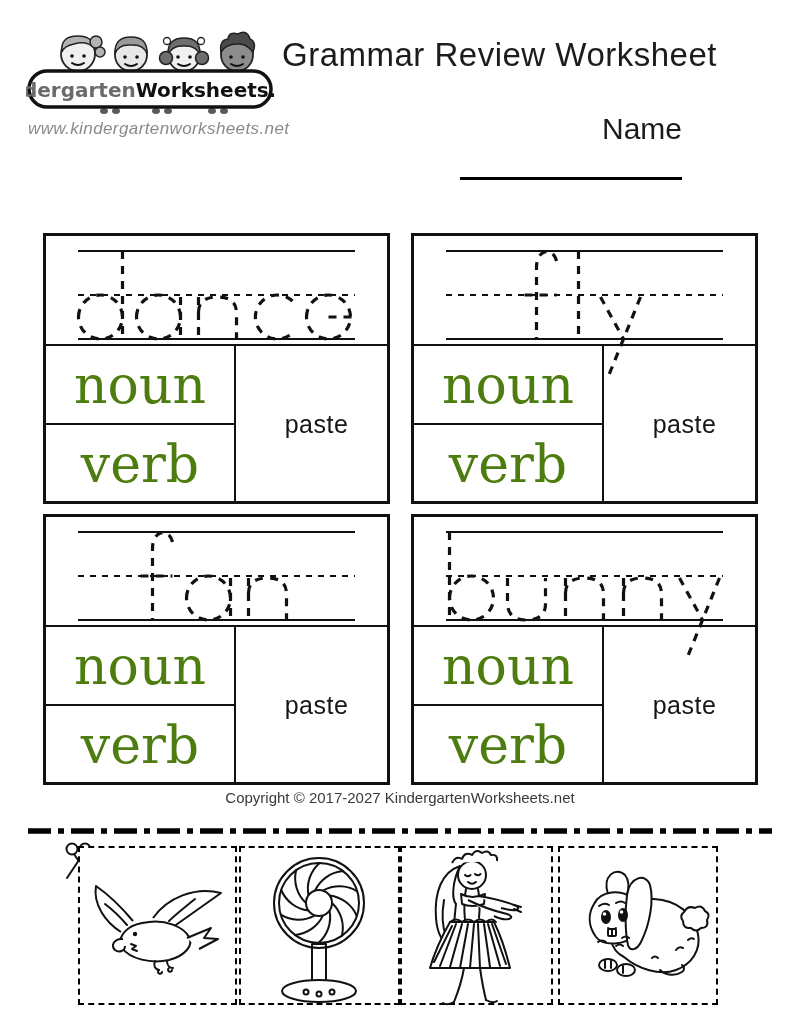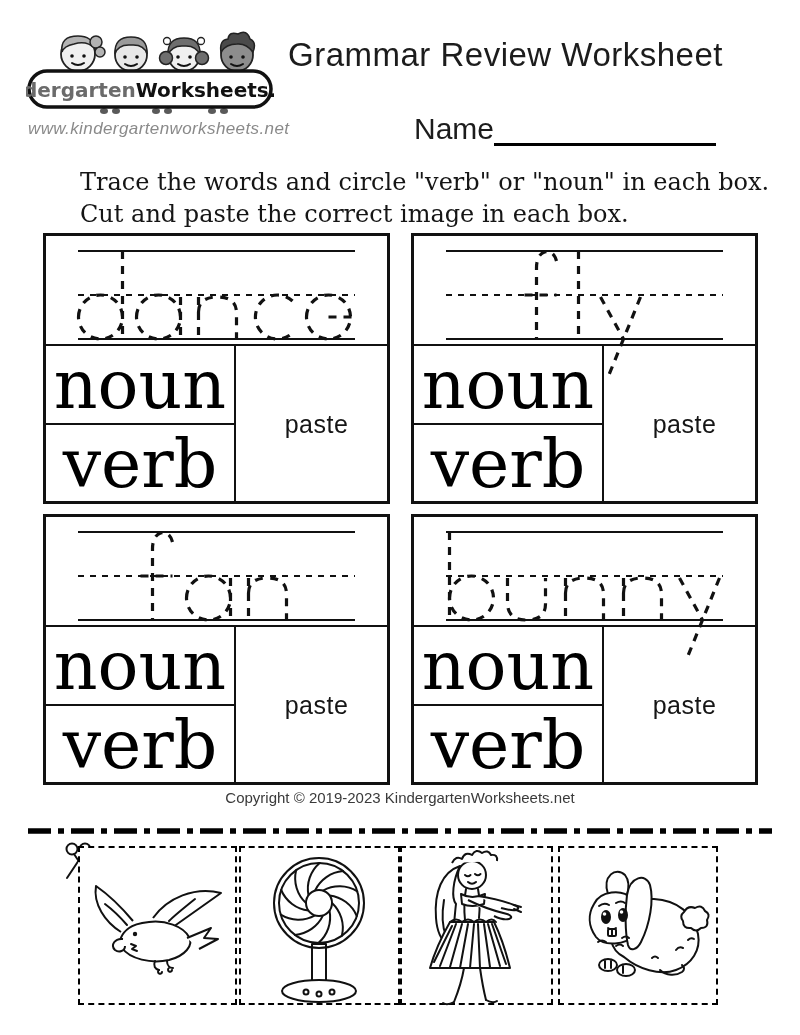--- a/index.html
+++ b/index.html
@@ -2,40 +2,40 @@
 <html><head>
 <meta charset="utf-8">
 <style>
   * { margin:0; padding:0; box-sizing:border-box; }
   body { background:#e8e8e8; font-family:"Liberation Sans", sans-serif; }
   .page { position:relative; width:800px; height:1035px; background:#ffffff; margin:0 auto; overflow:hidden; }
 
   
   .logo-wrap { position:absolute; left:26px; top:14px; width:248px; height:104px; }
   .logo-url { position:absolute; left:28px; top:119px; width:248px; font-size:17px; color:#8a8a8a; letter-spacing:.4px;font-style:italic; }
-  .page-title { position:absolute; left:288px; top:36px; font-size:33px; color:#1c1c1c; letter-spacing:.5px; white-space:nowrap; }
-  .name-row { position:absolute; left:414px; top:112px; display:flex; align-items:center; }
+  .page-title { position:absolute; left:282px; top:36px; font-size:33px; color:#1c1c1c; letter-spacing:.5px; white-space:nowrap; }
+  .name-row { position:absolute; left:460px; top:112px; display:flex; align-items:flex-end;flex-direction:column; }
   .name-label { font-size:30px; color:#1c1c1c; }
   .name-line { display:inline-block; width:222px; border-bottom:3px solid #000; height:34px; }
 
   
   .instructions { position:absolute; left:80px; top:166px; font-family:"DejaVu Serif", serif; font-size:24px; color:#151515; line-height:32px; white-space:nowrap; }
 
   
   .card { position:absolute; width:347px; height:271px; border:3px solid #111; background:#fff; }
   .card1 { left:43px;  top:233px; }
   .card2 { left:411px; top:233px; }
   .card3 { left:43px;  top:514px; }
   .card4 { left:411px; top:514px; }
   .trace-area { position:relative; width:100%; height:110px; border-bottom:2px solid #111; }
   .trace-area svg { position:absolute; left:0; top:0; overflow:visible; pointer-events:none; }
   .card-lower { display:flex; height:156px; }
   .opt-col { width:190px; border-right:2px solid #111; display:flex; flex-direction:column; }
   .opt-cell { flex:1; display:flex; align-items:center; justify-content:center;
-              font-family:"DejaVu Serif", serif; font-size:68px; color:#000000; line-height:1; }
+              font-family:"DejaVu Serif", serif; font-size:52px; color:#4d7c0f; line-height:1; }
   .opt-noun { border-bottom:2px solid #111; }
   .paste-col { flex:1; display:flex; align-items:center; justify-content:center;
                font-size:25px; letter-spacing:.5px; color:#151515;margin-left:10px; }
 
   
   .copyright { position:absolute; left:0; width:800px; text-align:center; color:#3a3a3a; }
   .copy1 { top:789px; font-size:15px; }
   .copy2 { top:807px; font-size:15px; }
 
   
@@ -110,24 +110,20 @@
     </svg>
   </div>
   <div class="logo-url">www.kindergartenworksheets.net</div>
 
   <div class="page-title">Grammar Review Worksheet</div>
   <div class="name-row">
     <span class="name-label">Name</span>
     <span class="name-line"></span>
   </div>
 
-  <div class="instructions">
-    <div>Trace the words and circle "verb" or "noun" in each box.</div>
-    <div>Cut and paste the correct image in each box.</div>
-  </div>
 
   <div class="card card1">
     <div class="trace-area">
         <svg width="341" height="150" viewBox="0 0 341 150">
           <line x1="32" y1="15" x2="309" y2="15" stroke="#111" stroke-width="2"></line>
           <line x1="32" y1="59" x2="309" y2="59" stroke="#111" stroke-width="2" stroke-dasharray="6 6"></line>
           <line x1="32" y1="103" x2="309" y2="103" stroke="#111" stroke-width="2"></line>
           <g transform="translate(30.5,0)">
             <path d="M2 81 A22 22 0 1 1 46 81 A22 22 0 1 1 2 81" fill="none" stroke="#111" stroke-width="3.2" stroke-dasharray="8 7"></path>
             <path d="M46 15 L46 103" fill="none" stroke="#111" stroke-width="3.2" stroke-dasharray="8 7"></path>
@@ -244,21 +240,21 @@
       </div>
     <div class="card-lower">
       <div class="opt-col">
         <div class="opt-cell opt-noun">noun</div>
         <div class="opt-cell">verb</div>
       </div>
       <div class="paste-col">paste</div>
     </div>
   </div>
 
-  <div class="copyright copy1">Copyright © 2019-2023 KindergartenWorksheets.net</div>
+  <div class="copyright copy1">Copyright © 2017-2027 KindergartenWorksheets.net</div>
 
   <svg class="cutline" width="744" height="8">
     <line x1="0" y1="4" x2="744" y2="4" stroke="#000" stroke-width="5.5" stroke-dasharray="23 7 6 7"></line>
   </svg>
   <svg class="scissors" width="38" height="42" viewBox="0 0 38 42">
     <circle cx="12" cy="9" r="5.5" class="art" stroke-width="2.2"></circle>
     <circle cx="25" cy="9" r="5.5" class="art" stroke-width="2.2"></circle>
     <path d="M14,14 L30,38" class="art" stroke-width="2.4"></path>
     <path d="M23,14 L7,38" class="art" stroke-width="2.4"></path>
   </svg>

